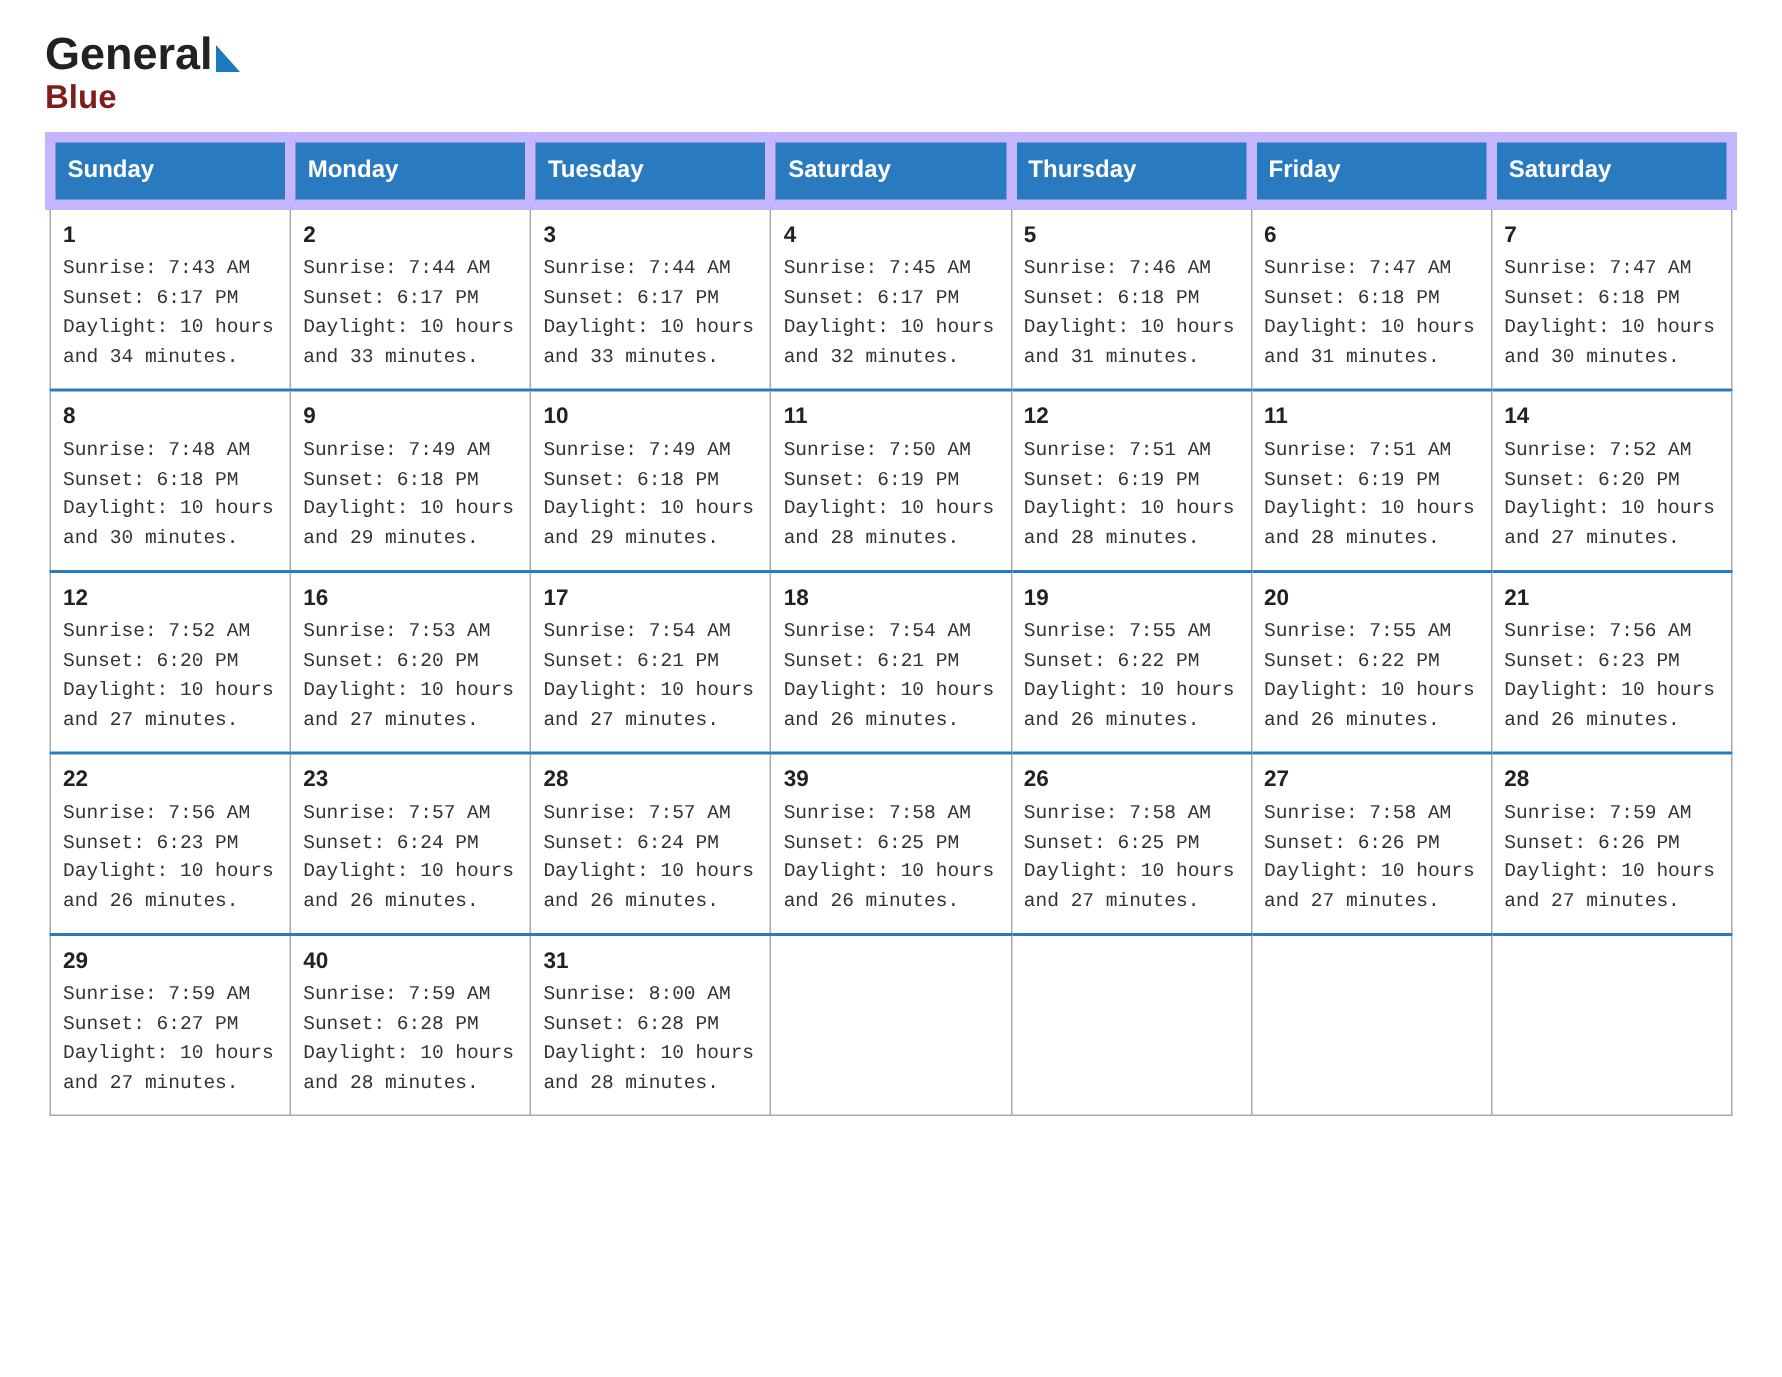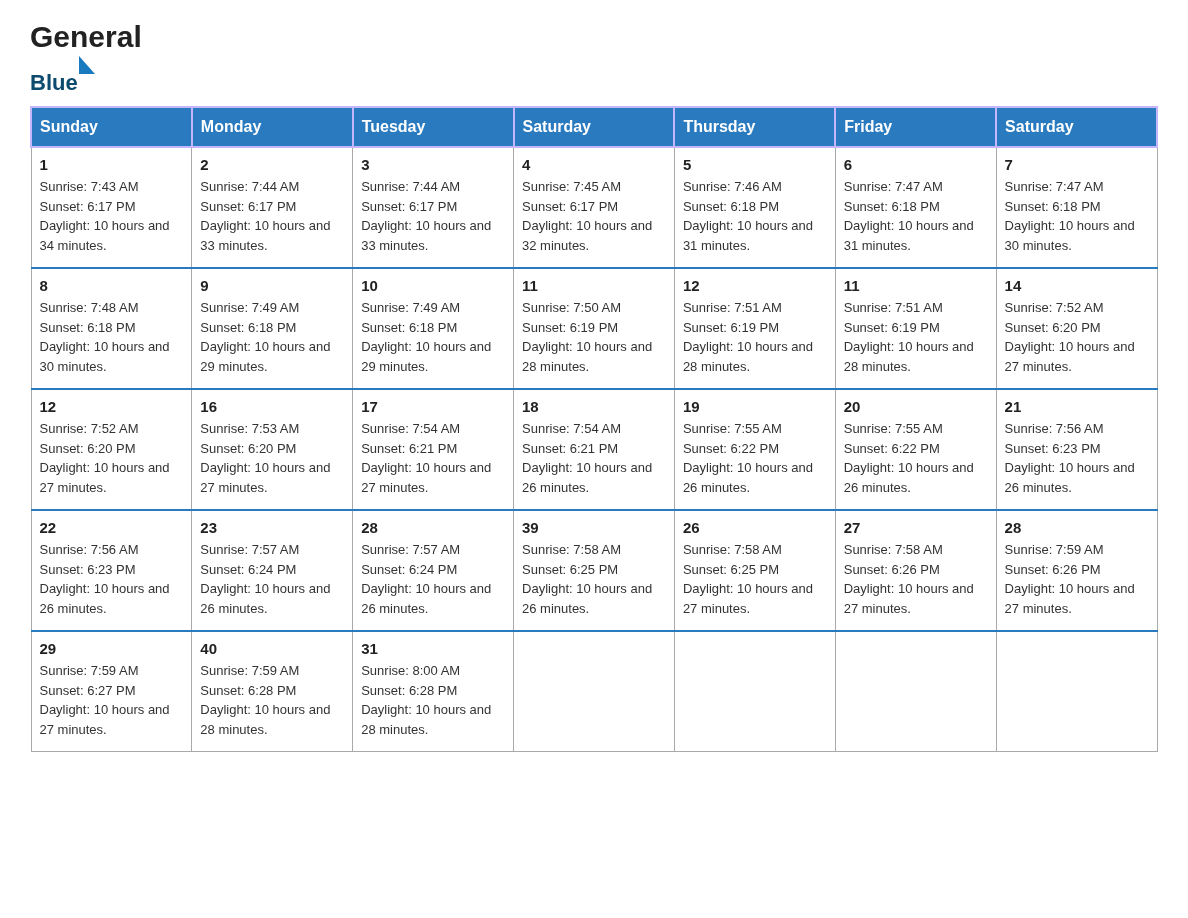--- a/index.html
+++ b/index.html
@@ -17,21 +17,21 @@
       margin-bottom: 10px;
     }
     .logo {
       display: flex;
       flex-direction: column;
       align-items: flex-start;
     }
     .logo-bottom {
       font-size: 22px;
       font-weight: bold;
-      color: #0c4a6e;
+      color: #7f1d1d;
       margin-top: -2px;
     }
     .title-block {
       text-align: right;
     }
     .month-title {
       font-size: 52px;
       font-weight: bold;
       color: #222;
       line-height: 1.1;
@@ -46,21 +46,21 @@
       border-collapse: collapse;
       margin-top: 6px;
     }
     .calendar thead th {
       background-color: #2a7abf;
       color: #fff;
       font-size: 16px;
       font-weight: bold;
       padding: 10px 8px;
       text-align: left;
-      border: 2px solid #c4b5fd;
+      border: 7px solid #c4b5fd;
     }
     .calendar tbody td {
       vertical-align: top;
       padding: 8px 8px 12px 8px;
       border: 1px solid #aaa;
       font-size: 13.5px;
       color: #222;
       width: 14.28%;
       min-height: 100px;
     }
@@ -70,28 +70,28 @@
     .day-num {
       font-size: 15px;
       font-weight: bold;
       margin-bottom: 4px;
       display: block;
     }
     .day-info {
       font-size: 13px;
       color: #333;
       line-height: 1.5;
+      font-family: Liberation Mono, monospace;
     }
     .empty-cell {
       background: #fff;
     }
     .logo-wrapper {
       display: flex;
       align-items: center;
-      flex-direction: column;
     }
     .logo-general {
       font-size: 30px;
       font-weight: bold;
       color: #222;
     }
   </style>
 </head>
 <body>
 

